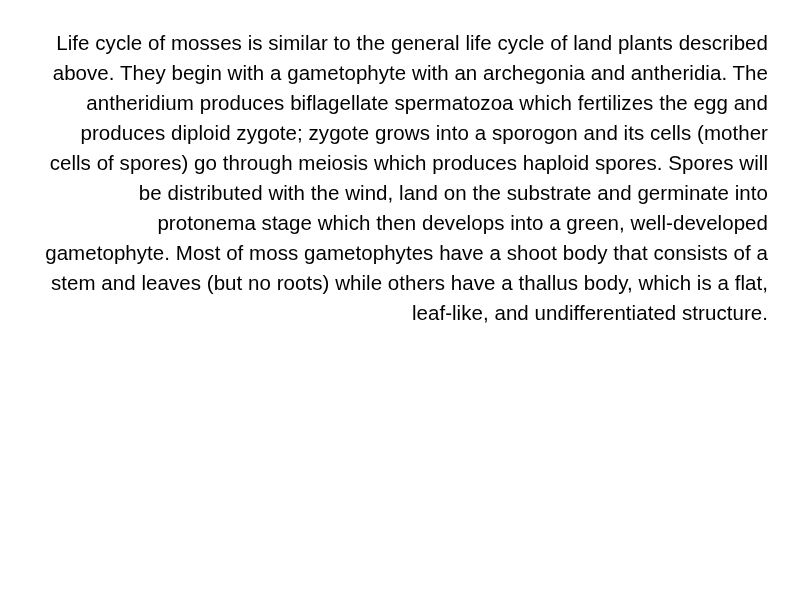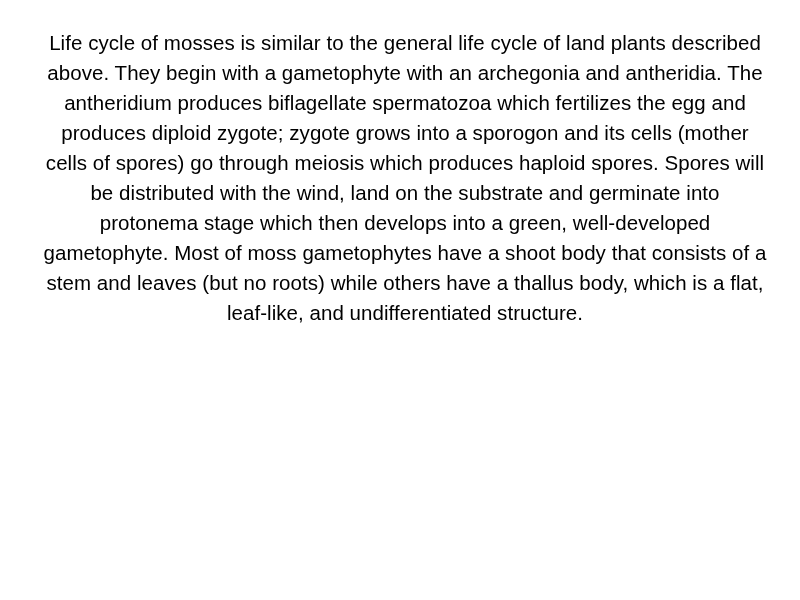--- a/index.html
+++ b/index.html
@@ -20,21 +20,21 @@
     box-sizing: border-box;
   }
   .body-text {
     position: absolute;
     left: 42px;
     top: 28px;
     width: 726px;
     font-size: 20.5px;
     line-height: 1.465;
     color: #000000;
-    text-align: center;
+    text-align: right;
     letter-spacing: 0.05px;
     white-space: pre-wrap;
   }
 </style>
 </head>
 <body>
 
 <div class="slide">
   <div class="body-text">Life cycle of mosses is similar to the general life cycle of land plants described above. They begin with a gametophyte with an archegonia and antheridia. The antheridium produces biflagellate spermatozoa which fertilizes the egg and produces diploid zygote; zygote grows into a sporogon and its cells (mother cells of spores) go through meiosis which produces haploid spores. Spores will be distributed with the wind, land on the substrate and germinate into protonema stage which then develops into a green, well-developed gametophyte. Most of moss gametophytes have a shoot body that consists of a stem and leaves (but no roots) while others have a thallus body, which is a flat, leaf-like, and undifferentiated structure.</div>
 </div>

